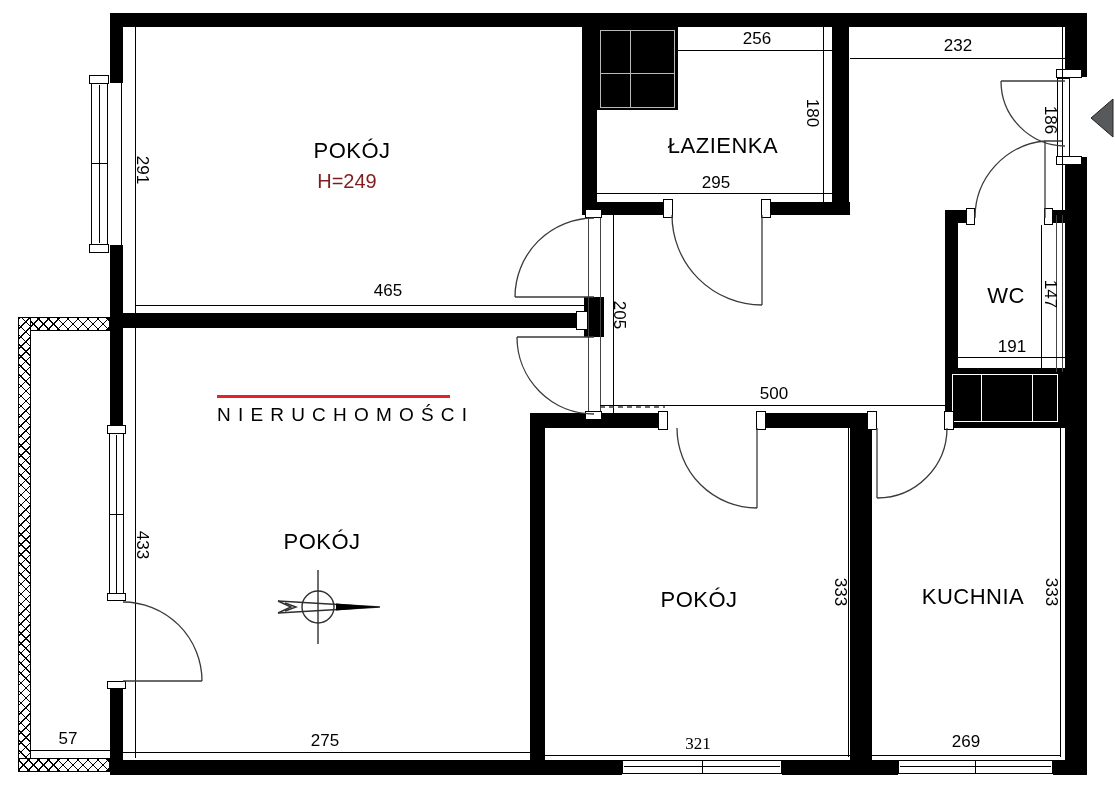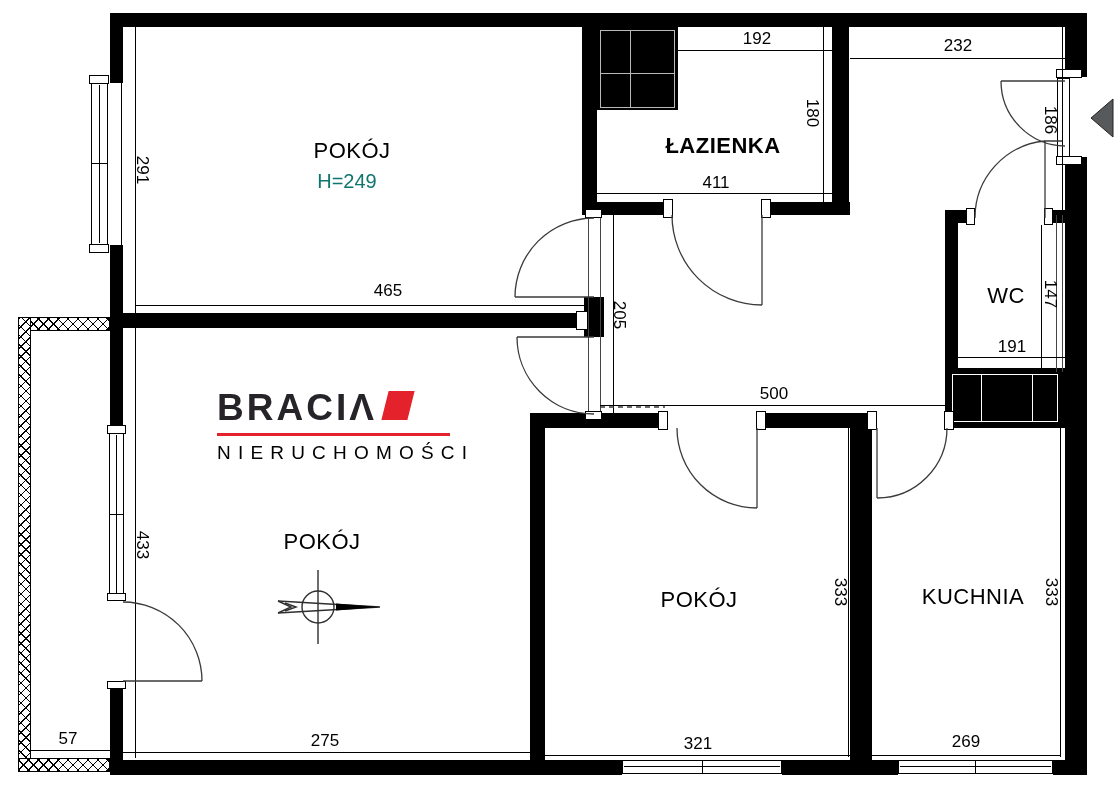--- a/index.html
+++ b/index.html
@@ -10,21 +10,21 @@
   .gline{position:absolute;background:#b9b9b9;}
   .wline{position:absolute;background:#fff;}
   .shaft{position:absolute;background:#000;}
   .jamb{position:absolute;background:#fff;border:1px solid #000;box-sizing:border-box;}
   .win{position:absolute;background:#fff;border:1.5px solid #000;box-sizing:border-box;}
   .dim{position:absolute;font-size:17px;color:#000;white-space:nowrap;
        transform:translate(-50%,-50%);}
   .dimv{transform:translate(-50%,-50%) rotate(90deg);}
   .room-label{position:absolute;font-size:22px;color:#000;white-space:nowrap;
        letter-spacing:.5px;transform:translate(-50%,-50%);}
-  .sub-label{position:absolute;font-size:20px;color:#0f766e;white-space:nowrap;
+  .sub-label{position:absolute;font-size:20px;color:#7f1d1d;white-space:nowrap;
        transform:translate(-50%,-50%);}
   .hatch{position:absolute;border:1px solid #000;box-sizing:border-box;background:
      repeating-linear-gradient(45deg,#000 0,#000 1px,transparent 1px,transparent 7px),
      repeating-linear-gradient(135deg,#000 0,#000 1px,transparent 1px,transparent 7px),#fff;}
   #overlay{position:absolute;left:0;top:0;pointer-events:none;}
   .logo{position:absolute;left:217px;top:389px;color:#262329;}
   .logo-row{font-weight:bold;font-size:37px;line-height:1.04;letter-spacing:3px;}
   .logo-mark{display:inline-block;width:26px;height:29px;background:#e3222b;
       transform:skewX(-14deg);margin-left:8px;}
   .logo-rule{width:233px;height:3px;background:#e3222b;margin:6px 0 6px;}
@@ -185,44 +185,43 @@
       <path d="M278,601 L380,607 M278,613 L380,607"></path>
       <path d="M278,601 L291,607 L278,613"></path>
       <path d="M285,603 L296,607 L285,611"></path>
       <polygon points="336,603.5 380,607 336,610.5" fill="#000" stroke="none"></polygon>
     </g>
     <polygon points="1091,118 1113,99 1113,137" fill="#58595b" stroke="#222" stroke-width="1"></polygon>
   </svg>
 
   <div class="room-label" style="left:352px;top:151px;">POKÓJ</div>
   <div class="sub-label" style="left:347px;top:181px;">H=249</div>
-  <div class="room-label" style="left:723px;top:146px;font-weight:bold;">ŁAZIENKA</div>
+  <div class="room-label" style="left:723px;top:146px;">ŁAZIENKA</div>
   <div class="room-label" style="left:1006px;top:296px;">WC</div>
   <div class="room-label" style="left:322px;top:542px;">POKÓJ</div>
   <div class="room-label" style="left:699px;top:600px;">POKÓJ</div>
   <div class="room-label" style="left:973px;top:597px;text-align:right;">KUCHNIA</div>
 
   <div class="dim dimv" style="left:142px;top:170px;">291</div>
   <div class="dim" style="left:388px;top:291px;">465</div>
   <div class="dim dimv" style="left:142px;top:545px;">433</div>
   <div class="dim" style="left:68px;top:739px;">57</div>
   <div class="dim" style="left:325px;top:741px;">275</div>
-  <div class="dim" style="left:757px;top:39px;">192</div>
+  <div class="dim" style="left:757px;top:39px;">256</div>
   <div class="dim dimv" style="left:812px;top:113px;">180</div>
-  <div class="dim" style="left:716px;top:183px;">411</div>
+  <div class="dim" style="left:716px;top:183px;">295</div>
   <div class="dim dimv" style="left:619px;top:315px;">205</div>
   <div class="dim" style="left:958px;top:46px;">232</div>
   <div class="dim dimv" style="left:1050px;top:120px;">186</div>
   <div class="dim dimv" style="left:1050px;top:294px;">147</div>
   <div class="dim" style="left:1012px;top:347px;">191</div>
   <div class="dim" style="left:774px;top:394px;">500</div>
-  <div class="dim" style="left:698px;top:744px;">321</div>
+  <div class="dim" style="left:698px;top:744px;font-family:Liberation Serif, serif;">321</div>
   <div class="dim dimv" style="left:840px;top:592px;">333</div>
   <div class="dim dimv" style="left:1051px;top:592px;">333</div>
   <div class="dim" style="left:966px;top:742px;">269</div>
 
   <div class="logo">
-    <div class="logo-row"><span>BRACIΛ</span><span class="logo-mark"></span></div>
     <div class="logo-rule"></div>
     <div class="logo-tagline">NIERUCHOMOŚCI</div>
   </div>
 
 </div>
 
 </body></html>

